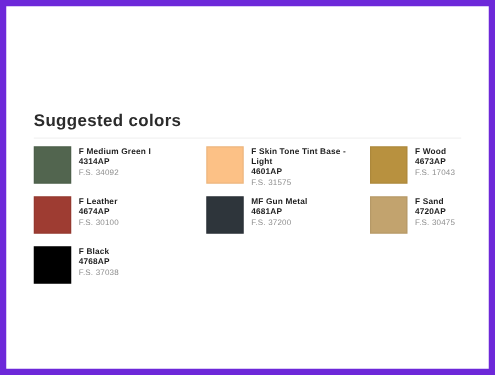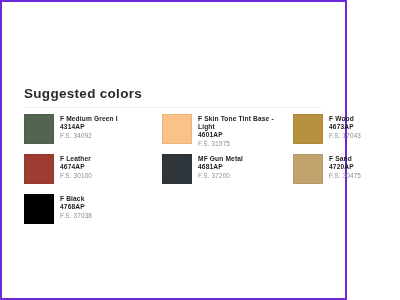--- a/index.html
+++ b/index.html
@@ -8,25 +8,25 @@
   }
   body {
     width: 400px;
     height: 300px;
     background: #ffffff;
     font-family: "Liberation Sans", sans-serif;
     overflow: hidden;
   }
   .page {
     position: relative;
-    width: 347px;
+    width: 396px;
     height: 300px;
     background: #ffffff;
     box-sizing: border-box;
-    border: 2px solid #6d28d9;
+    border: 5px solid #6d28d9;
   }
   .top-spacer {
     height: 84px;
   }
   .section-title {
     margin: 0 0 0 22px;
     font-size: 13.5px;
     font-weight: bold;
     color: #2b2b2b;
     letter-spacing: 0.3px;

